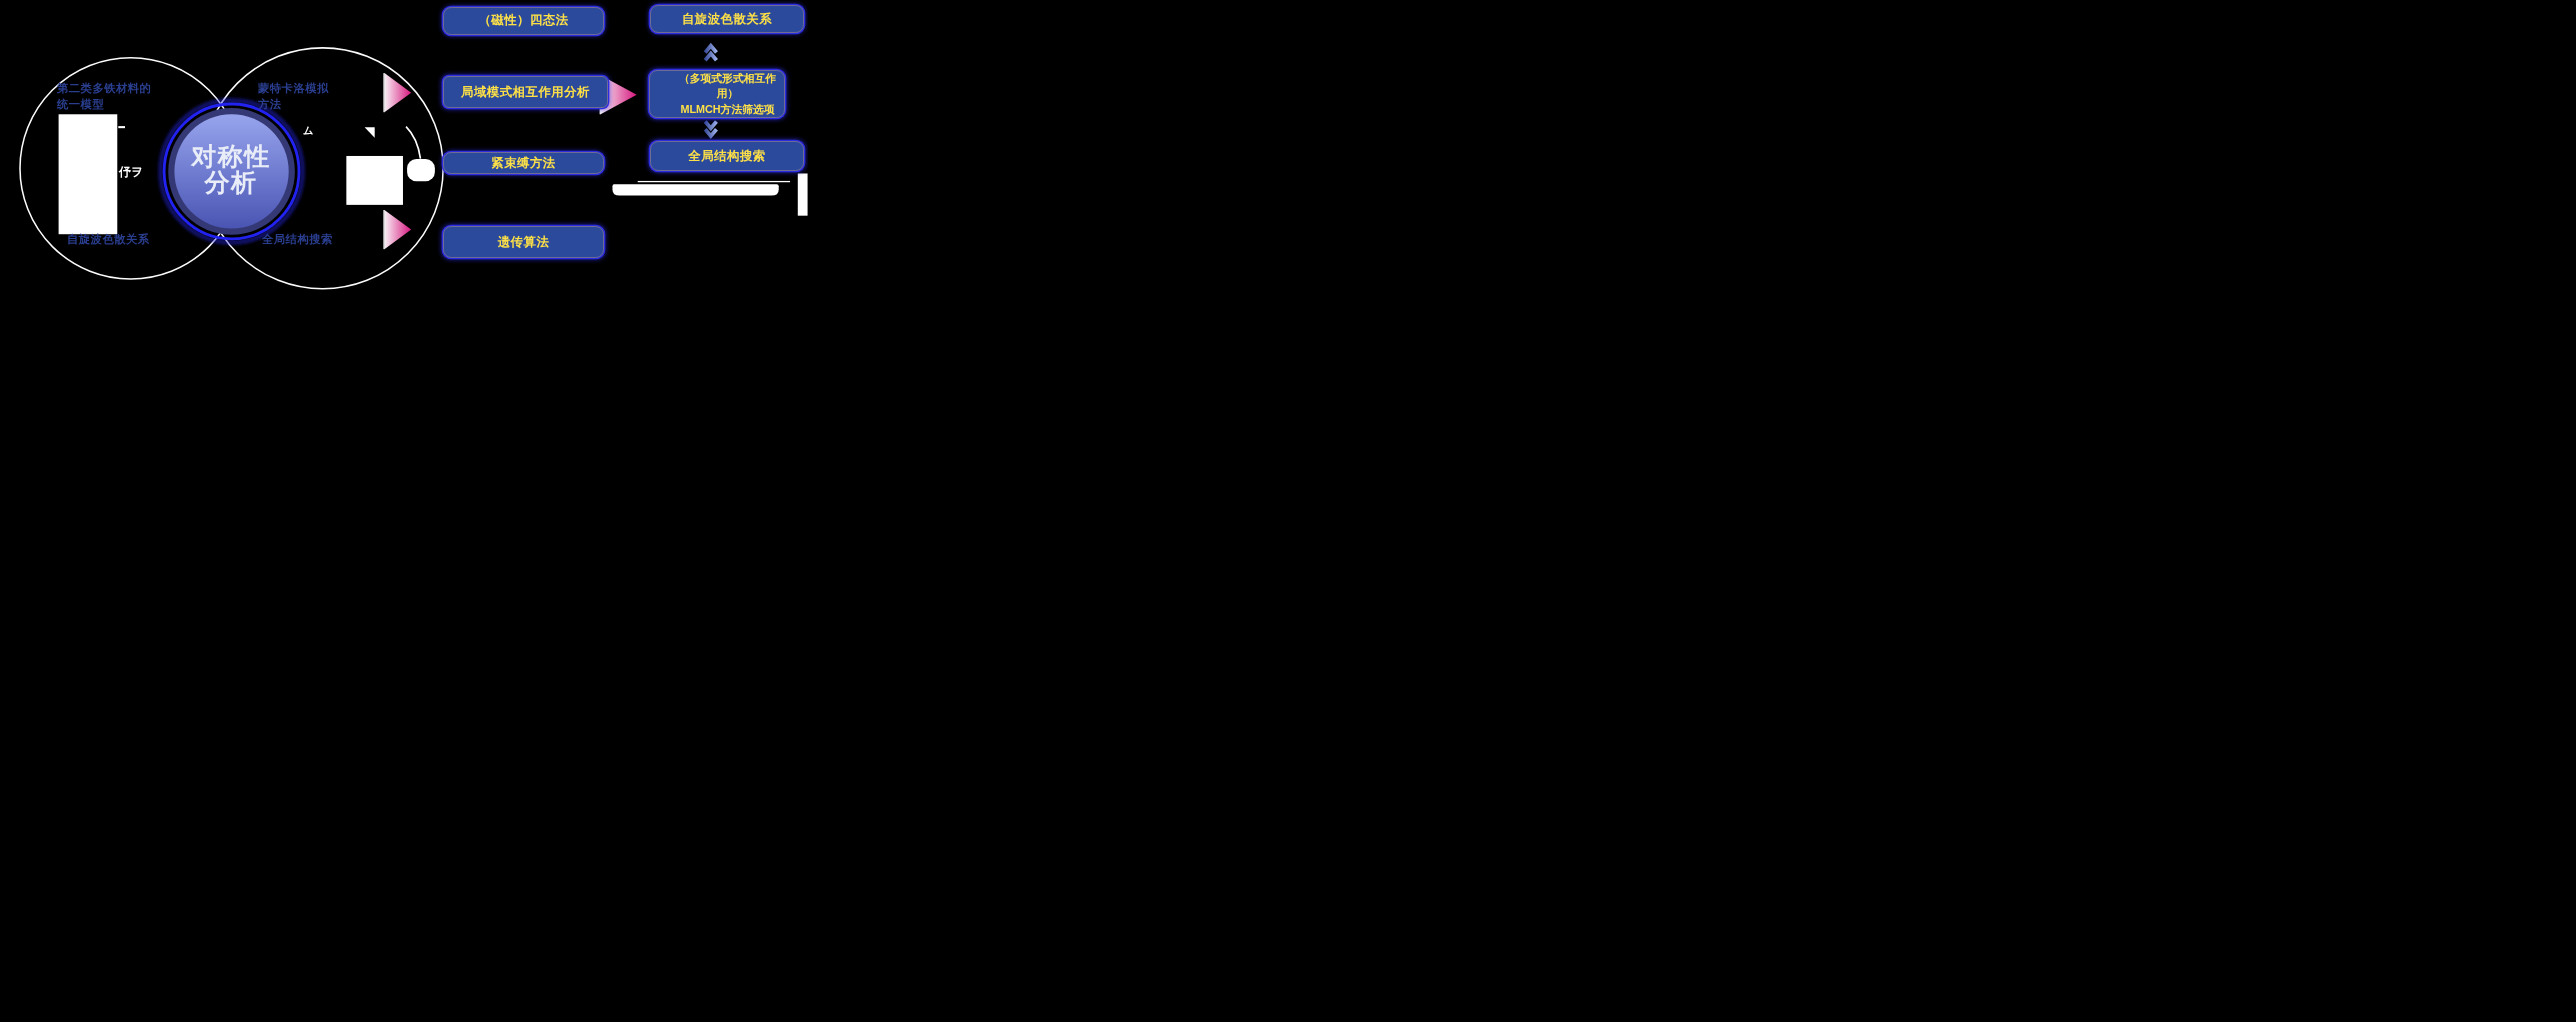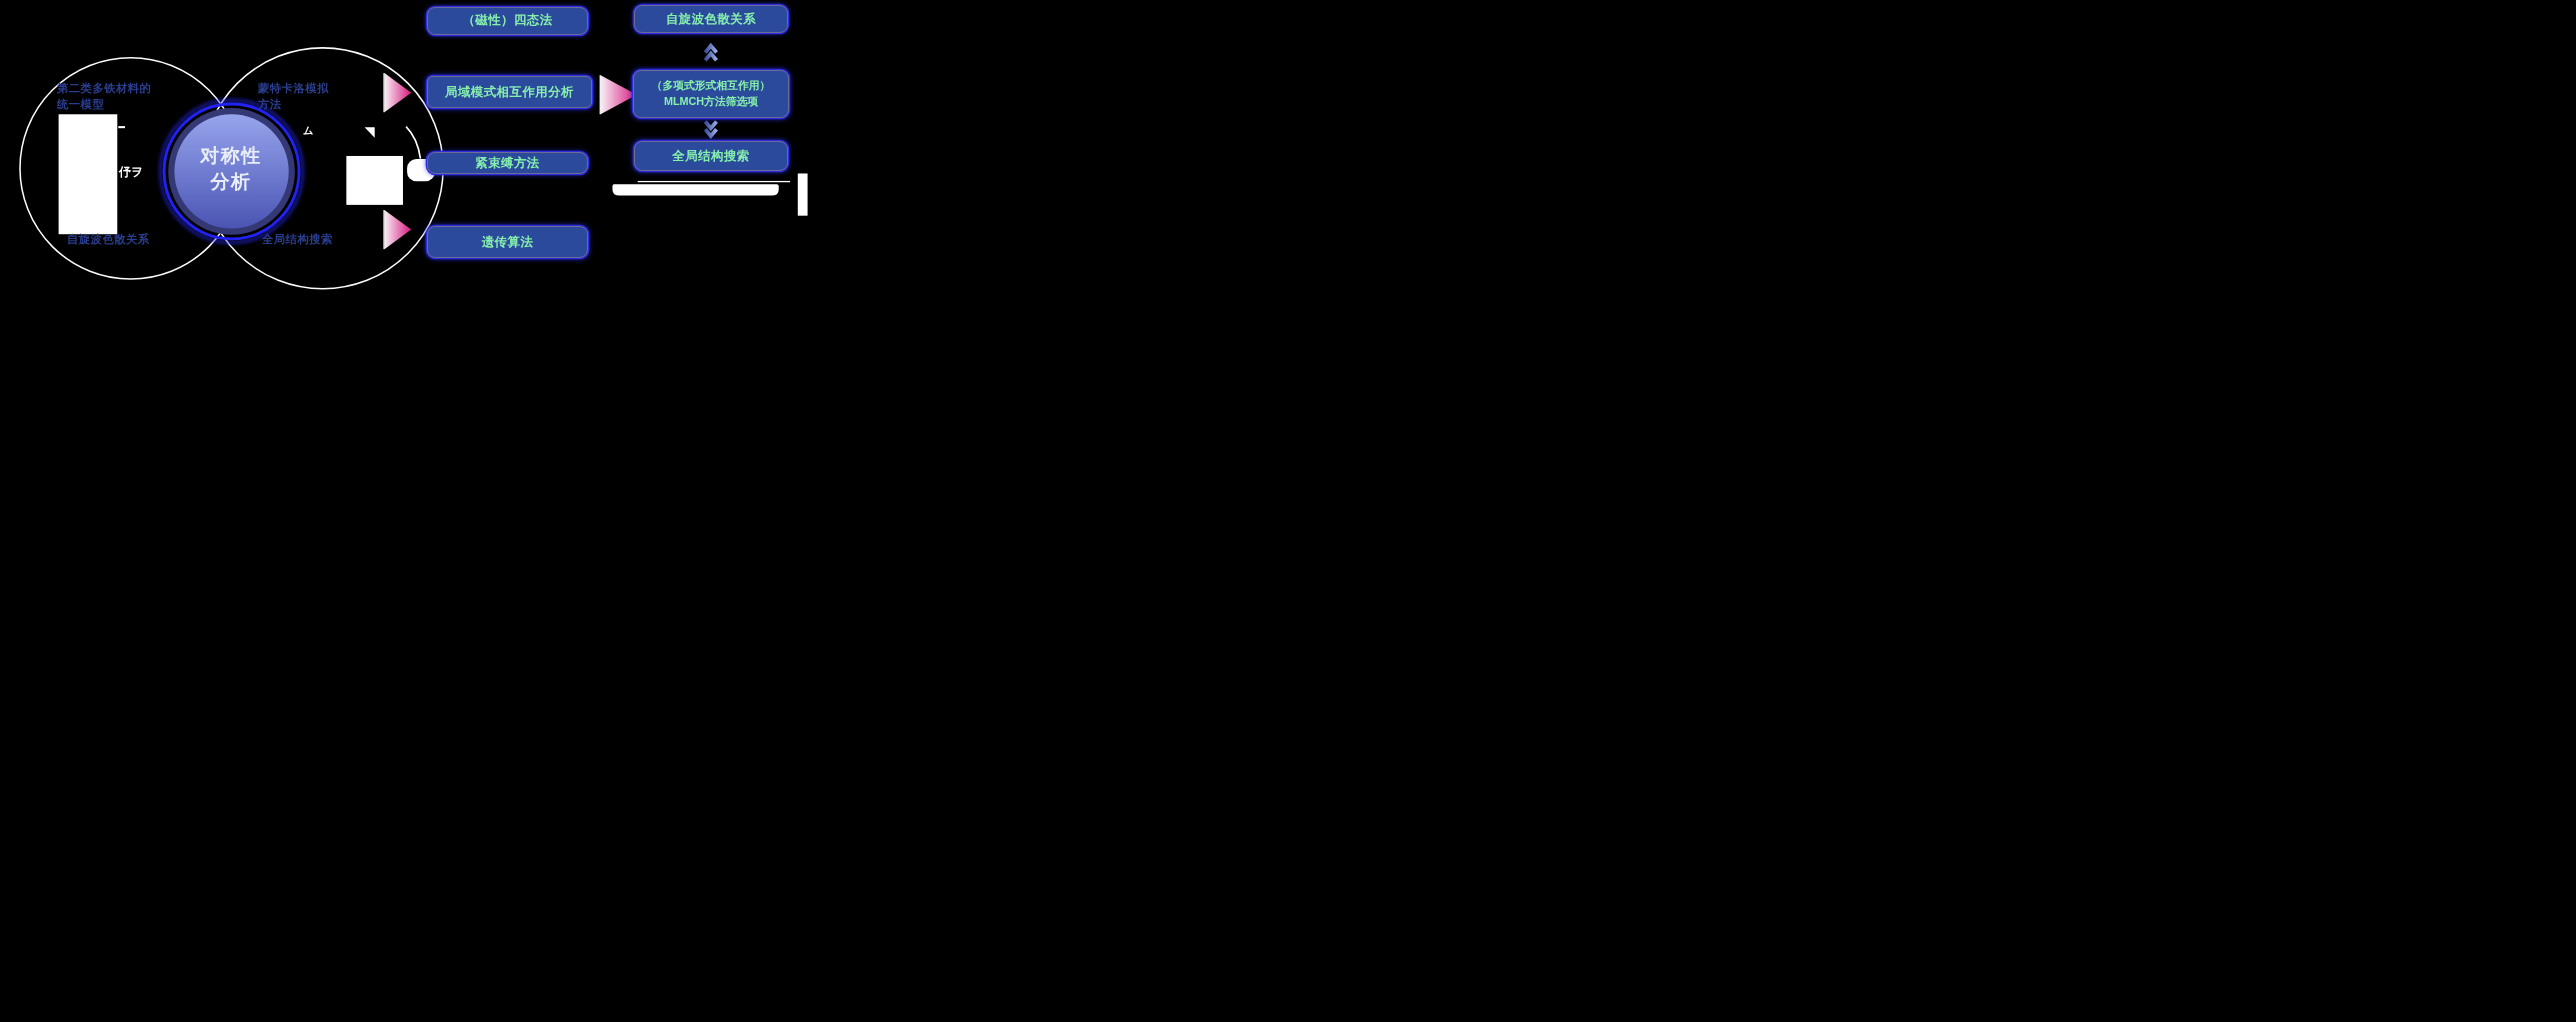--- a/index.html
+++ b/index.html
@@ -8,28 +8,28 @@
     overflow:hidden;
     font-family:"Liberation Sans","DejaVu Sans",sans-serif;
   }
   #bg-svg{position:absolute;left:0;top:0;}
   .venn-label{
     position:absolute;font-weight:bold;
     color:#2a3e8f;font-size:11.3px;line-height:16px;letter-spacing:0.5px;
   }
   .center-label{
     position:absolute;left:172px;top:143px;width:118px;text-align:center;
-    font-weight:bold;color:#e9edf8;font-size:19px;line-height:26px;letter-spacing:1.5px;
+    font-weight:bold;color:#e9edf8;font-size:25px;line-height:26px;letter-spacing:1.5px;
   }
   .method-box{
     position:absolute;display:flex;align-items:center;justify-content:center;
     background:#2b4a9c;border:1.5px solid #6e6c95;border-radius:8.2px;
     box-shadow:0 0 0 1.3px #2d2de0,0 0 4.6px 1.5px rgba(45,45,230,.6);
-    color:#86efac;font-weight:bold;font-size:12.4px;letter-spacing:0.5px;
-    box-sizing:border-box;text-align:center;
+    color:#fde047;font-weight:bold;font-size:12.4px;letter-spacing:0.5px;
+    box-sizing:border-box;text-align:center;margin-left:16px;
   }
   .method-box.small-text{font-size:10.8px;line-height:1.45;letter-spacing:0;}
   .frag{
     position:absolute;color:#ffffff;font-weight:bold;white-space:nowrap;
   }
 </style>
 </head>
 <body>
 
 <div id="stage">
@@ -122,21 +122,21 @@
 
   <div class="frag" style="left:119px;top:123px;font-size:12px;margin-top:41px;">伃ヲ</div>
   <div class="frag" style="left:303px;top:124px;font-size:10.3px;">ム</div>
 
   <div class="method-box" style="left:427px;top:6.7px;width:161px;height:28px;">（磁性）四态法</div>
   <div class="method-box" style="left:427px;top:76px;width:165px;height:32px;border-radius:6px;">局域模式相互作用分析</div>
   <div class="method-box" style="left:427px;top:152px;width:161px;height:22px;">紧束缚方法</div>
   <div class="method-box" style="left:427px;top:226px;width:161px;height:32px;">遗传算法</div>
 
   <div class="method-box" style="left:634px;top:5.2px;width:154px;height:28px;">自旋波色散关系</div>
-  <div class="method-box small-text" style="left:633px;top:70px;width:156px;height:48px;">
+  <div class="method-box small-text" style="left:633px;top:70px;width:136px;height:48px;padding-left:21px;">
     <div>
       <div>（多项式形式相互作用）</div>
       <div>MLMCH方法筛选项</div>
     </div>
   </div>
   <div class="method-box" style="left:634px;top:141px;width:154px;height:30px;">全局结构搜索</div>
 
 </div>
 
 

